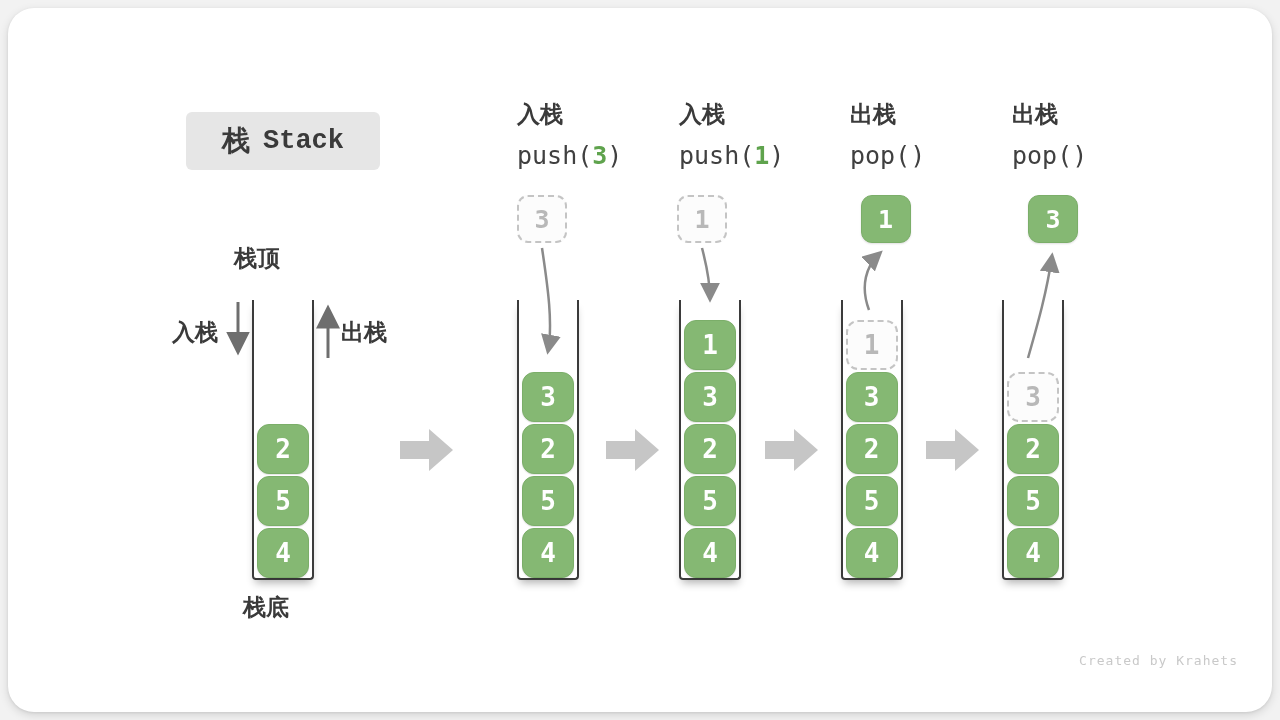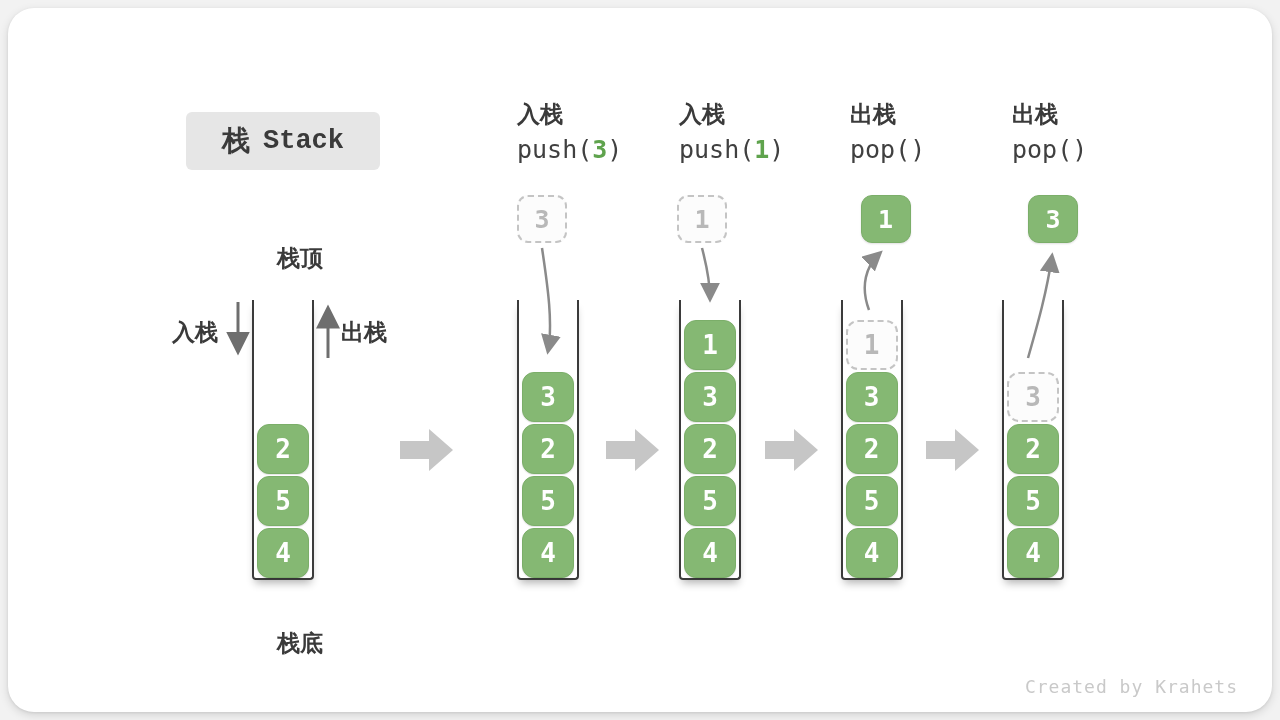--- a/index.html
+++ b/index.html
@@ -13,52 +13,52 @@
   body{background:var(--page-bg);font-family:"Liberation Sans",sans-serif;position:relative;}
   .card{position:absolute;left:8px;top:8px;width:1264px;height:704px;background:var(--card-bg);
         border-radius:26px;box-shadow:0 3px 10px rgba(0,0,0,0.13),0 1px 3px rgba(0,0,0,0.08);}
   .title-box{position:absolute;left:186px;top:112px;width:194px;height:58px;background:var(--title-bg);
         border-radius:6px;display:flex;align-items:center;justify-content:center;gap:13px;color:var(--text-dark);}
   .title-zh{font-size:28px;font-weight:700;font-family:"Liberation Sans",sans-serif;}
   .title-en{font-size:27px;font-weight:600;font-family:Liberation Mono, monospace;}
   .zh-label{position:absolute;font-size:23px;font-weight:700;color:var(--text-dark);white-space:nowrap;}
   .op-label{position:absolute;top:103px;white-space:nowrap;}
   .op-zh{font-size:23px;font-weight:700;color:var(--text-dark);line-height:1;}
-  .op-code{margin-top:11px;font-family:"DejaVu Sans Mono","Liberation Mono",monospace;
+  .op-code{margin-top:17px;font-family:"DejaVu Sans Mono","Liberation Mono",monospace;
            font-size:25px;color:#404040;line-height:1;}
   .op-code .green{color:var(--green-text);font-weight:700;}
   .stack-container{position:absolute;width:62px;height:280px;background:transparent;
         border-left:2px solid var(--wall);border-right:2px solid var(--wall);border-bottom:2px solid var(--wall);
         border-radius:0 0 4px 4px;box-shadow:0 6px 8px -3px rgba(0,0,0,0.30);}
   .cell{position:absolute;width:52px;height:50px;border-radius:12px;display:flex;align-items:center;justify-content:center;
         font-family:"DejaVu Sans Mono","Liberation Mono",monospace;font-size:26px;font-weight:600;}
   .cell.solid{background:var(--green);color:#ffffff;border:1px solid var(--green-border);
         box-shadow:0 1px 1px rgba(0,0,0,0.10);}
   .cell.ghost{background:var(--ghost-bg);color:var(--ghost-text);border:2px dashed var(--ghost-border);}
   .float-box{position:absolute;width:50px;height:48px;border-radius:11px;display:flex;align-items:center;justify-content:center;
         font-family:"DejaVu Sans Mono","Liberation Mono",monospace;font-size:25px;font-weight:600;}
   .float-box.dashed{background:var(--ghost-bg);color:var(--ghost-text);border:2px dashed var(--ghost-border);}
   .float-box.solid{background:var(--green);color:#ffffff;border:1px solid var(--green-border);
         box-shadow:0 1px 2px rgba(0,0,0,0.12);}
-  .watermark{position:absolute;right:42px;top:676px;font-family:"DejaVu Sans Mono","Liberation Mono",monospace;
-        font-size:18px;color:var(--watermark);letter-spacing:1px;}
+  .watermark{position:absolute;right:42px;top:653px;font-family:"DejaVu Sans Mono","Liberation Mono",monospace;
+        font-size:13px;color:var(--watermark);letter-spacing:1px;}
   svg.overlay{position:absolute;left:0;top:0;pointer-events:none;}
 </style>
 </head>
 <body>
 
 <div class="card"></div>
 
 <div class="title-box">
   <span class="title-zh">栈</span>
   <span class="title-en">Stack</span>
 </div>
 
-<div class="zh-label" style="left:243px;top:243px;width:80px;text-align:right;">栈顶</div>
-<div class="zh-label" style="left:243px;top:628px;width:80px;text-align:right;">栈底</div>
+<div class="zh-label" style="left:234px;top:243px;width:80px;text-align:left;">栈顶</div>
+<div class="zh-label" style="left:243px;top:592px;width:80px;text-align:left;">栈底</div>
 <div class="zh-label" style="left:172px;top:317px;">入栈</div>
 <div class="zh-label" style="left:341px;top:317px;">出栈</div>
 
 <div id="stages">
     <div class="stack-container" style="left: 252px; top: 300px;"></div>
     <div class="cell solid" style="left: 257px; top: 424px;">2</div>
     <div class="cell solid" style="left: 257px; top: 476px;">5</div>
     <div class="cell solid" style="left: 257px; top: 528px;">4</div>
     <div class="op-label" style="left: 517px;">
       <div class="op-zh">入栈</div>

